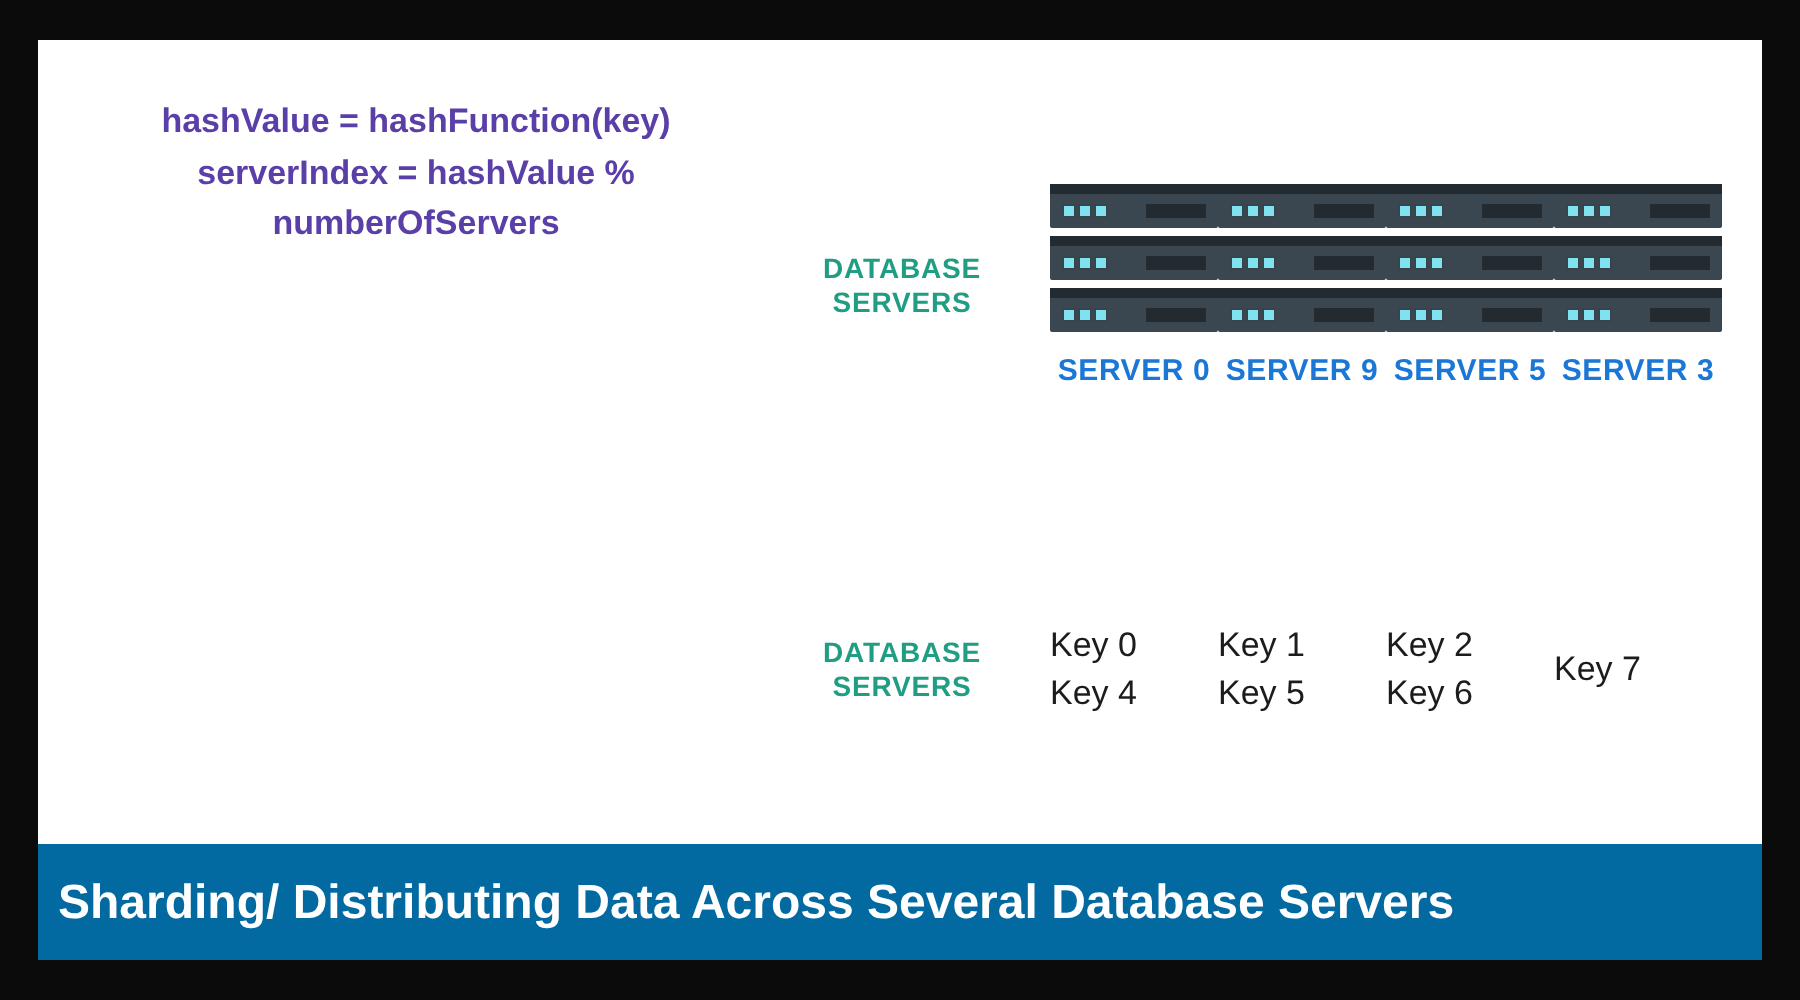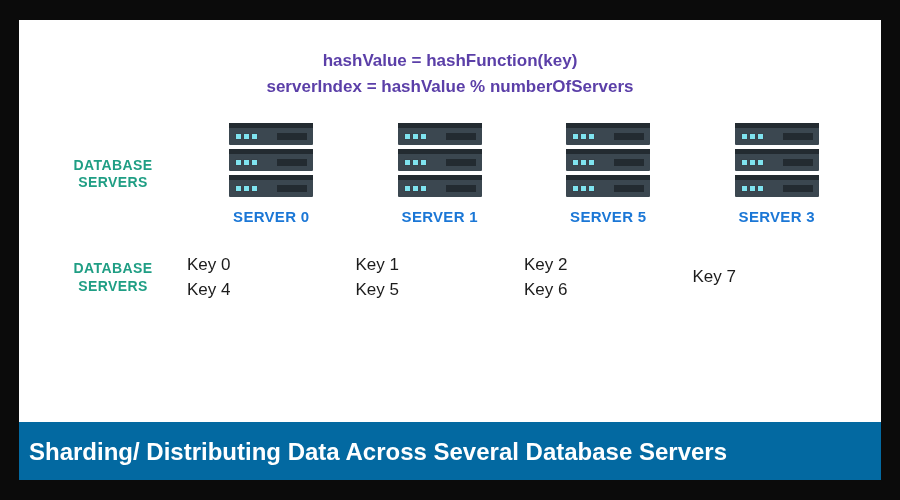--- a/index.html
+++ b/index.html
@@ -18,21 +18,21 @@
     background: #0b0b0b;
     padding: 10px;
     display: flex;
     flex-direction: column;
   }
   .canvas {
     flex: 1;
     background: #ffffff;
     padding: 28px 20px 18px 20px;
     display: flex;
-    flex-direction: column;
+    flex-direction: row;
   }
   .formula {
     text-align: center;
     color: #5b3fa8;
     font-weight: 600;
     font-size: 17px;
     line-height: 1.5;
     margin-bottom: 24px;
   }
   .grid {
@@ -179,21 +179,21 @@
               </div>
             </div>
           <div class="unit">
               <div class="leds">
                 <div class="led"></div>
                 <div class="led"></div>
                 <div class="led"></div>
               </div>
             </div>
         </div>
-        <div class="server-name">SERVER 1</div>
+        <div class="server-name">SERVER 9</div>
       </div>
 
       <div class="server-cell">
         <div class="rack">
           <div class="unit">
               <div class="leds">
                 <div class="led"></div>
                 <div class="led"></div>
                 <div class="led"></div>
               </div>

